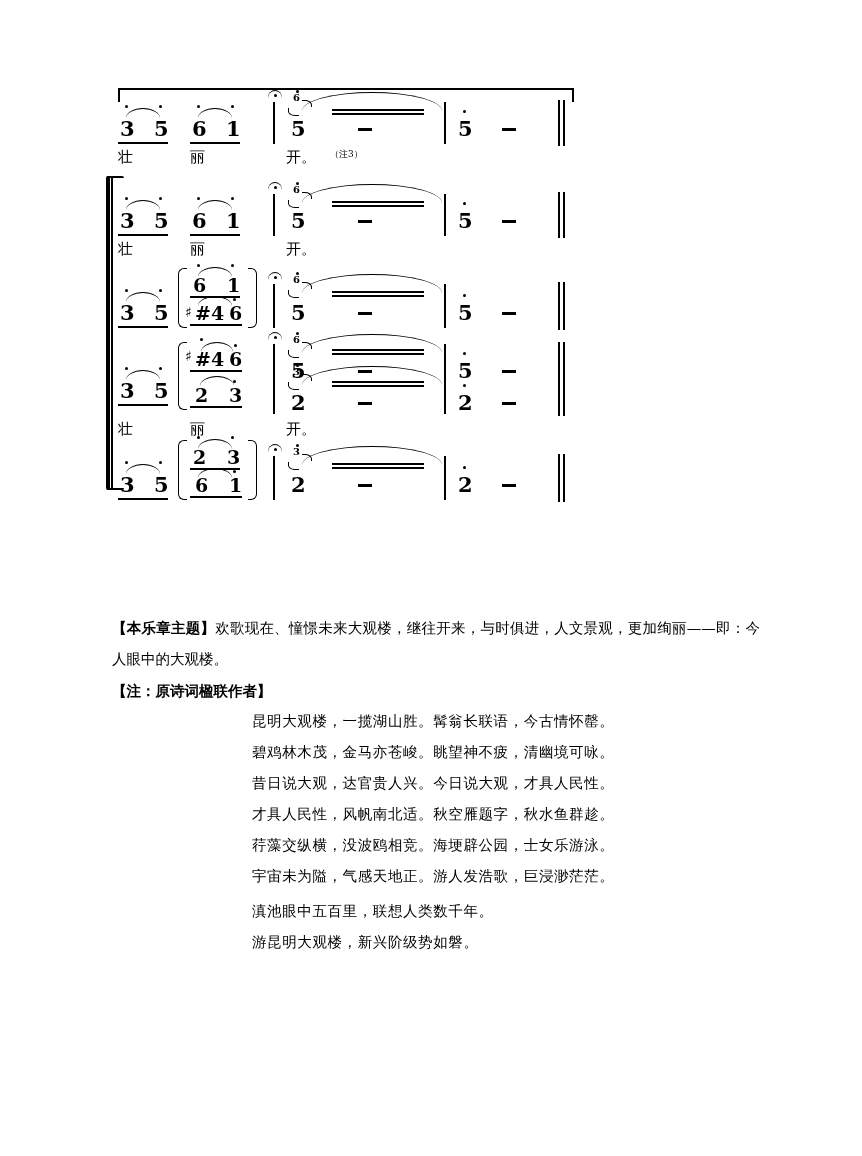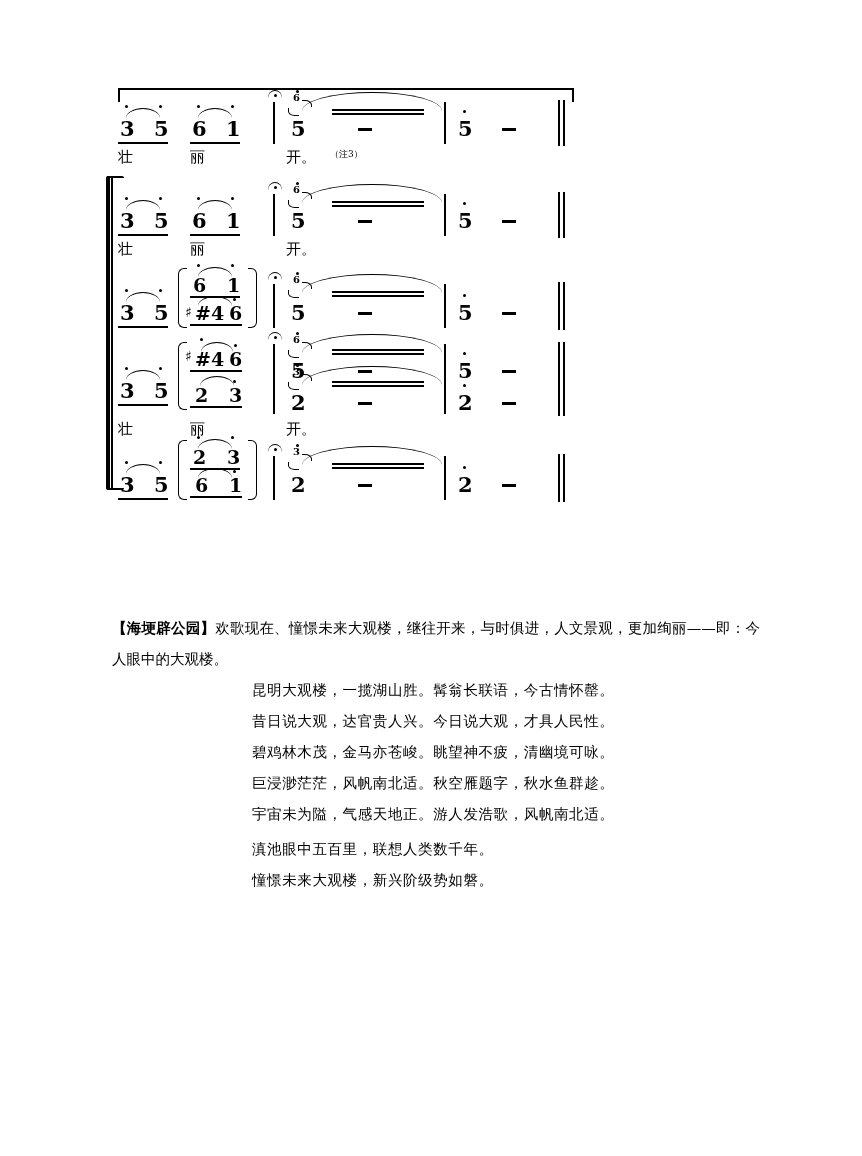--- a/index.html
+++ b/index.html
@@ -516,29 +516,31 @@
           <i></i>
           <i></i>
         </div>
     </div>
   </div>
 
 </div>
 
 <div id="body-text">
 
-  <p class="p"><span class="b">【海埂辟公园】</span><span>欢歌现在、憧憬未来大观楼，继往开来，与时俱进，人文景观，更加绚丽——即：今人眼中的大观楼。</span></p>
-
+  <p class="p"><span class="b">【本乐章主题】</span><span>欢歌现在、憧憬未来大观楼，继往开来，与时俱进，人文景观，更加绚丽——即：今人眼中的大观楼。</span></p>
+
+  <p class="p b">【注：原诗词楹联作者】</p>
 
 
   <p class="poem">昆明大观楼，一揽湖山胜。髯翁长联语，今古情怀罄。</p>
+  <p class="poem">碧鸡林木茂，金马亦苍峻。眺望神不疲，清幽境可咏。</p>
   <p class="poem">昔日说大观，达官贵人兴。今日说大观，才具人民性。</p>
-  <p class="poem">碧鸡林木茂，金马亦苍峻。眺望神不疲，清幽境可咏。</p>
-  <p class="poem">巨浸渺茫茫，风帆南北适。秋空雁题字，秋水鱼群趁。</p>
-  <p class="poem">宇宙未为隘，气感天地正。游人发浩歌，风帆南北适。</p>
+  <p class="poem">才具人民性，风帆南北适。秋空雁题字，秋水鱼群趁。</p>
+  <p class="poem">荇藻交纵横，没波鸥相竞。海埂辟公园，士女乐游泳。</p>
+  <p class="poem">宇宙未为隘，气感天地正。游人发浩歌，巨浸渺茫茫。</p>
 
   <div class="spacer-sm"></div>
 
 
   <p class="poem">滇池眼中五百里，联想人类数千年。</p>
-  <p class="poem">憧憬未来大观楼，新兴阶级势如磐。</p>
+  <p class="poem">游昆明大观楼，新兴阶级势如磐。</p>
 
 </div>
 
 </body></html>

